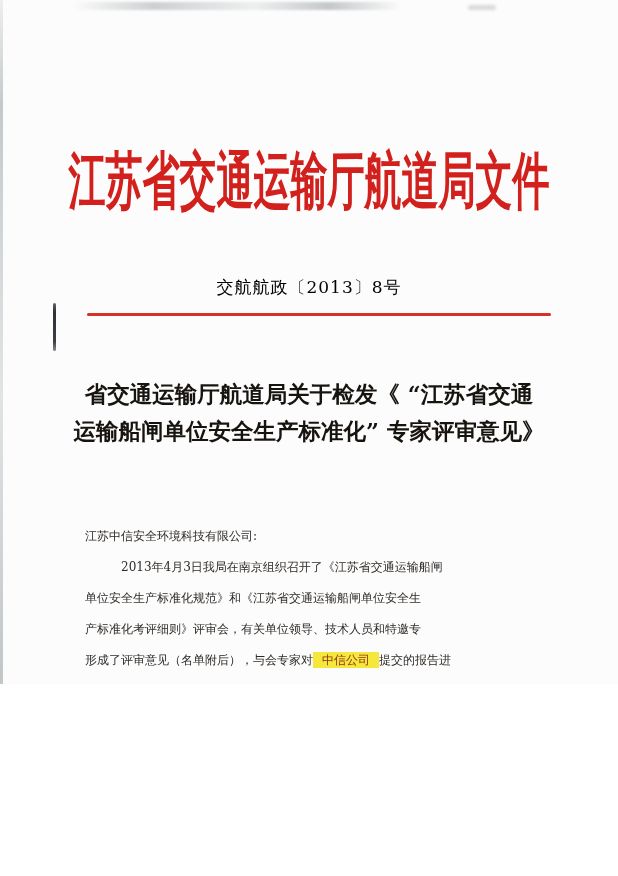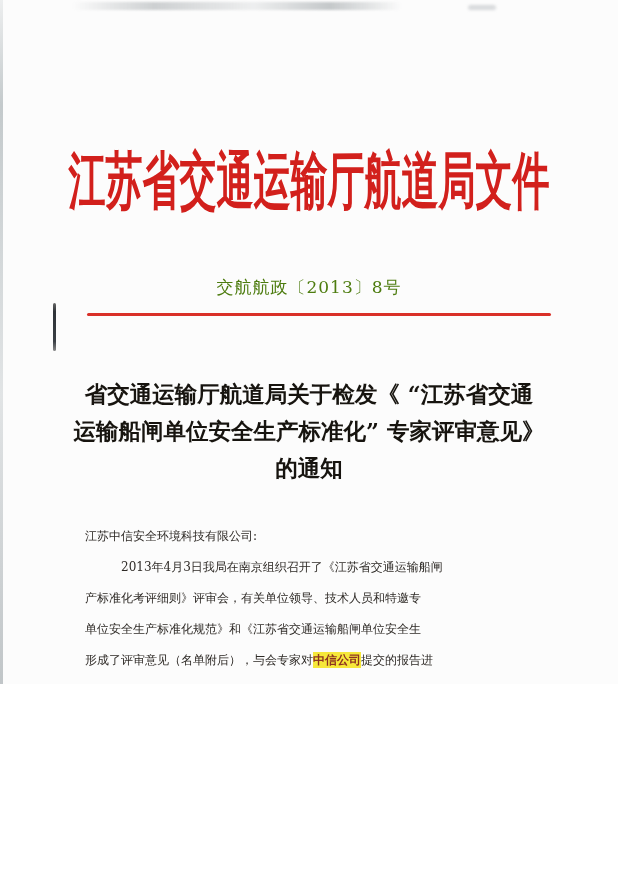--- a/index.html
+++ b/index.html
@@ -45,38 +45,38 @@
   
   .red-header {
     position:absolute; top:150px; left:0; width:618px; text-align:center;
     font-family:"DejaVu Sans","Liberation Sans",sans-serif;
     font-weight:700; font-size:37px; line-height:37px; white-space:nowrap;
     color:var(--red);
     transform:scaleY(1.68); transform-origin:center top;
   }
   .doc-number {
     position:absolute; top:276px; left:0; width:618px; text-align:center;
-    font-size:17px; letter-spacing:1px; color:#4d7c0f;
+    font-size:17px; letter-spacing:1px; color:#000000;
   }
   .red-line {
     position:absolute; left:87px; top:313px; width:464px; height:3px;
     background:var(--rule); border-radius:2px;
   }
   .title {
     position:absolute; top:376px; left:0; width:618px; text-align:center;
     font-size:22.5px; font-weight:700; line-height:37px; color:#17140f;
   }
   .body-block {
     position:absolute; left:85px; top:521px; width:470px;
     font-size:12px; line-height:31px; color:#2e2a26;
   }
   .body-line { height:31px; white-space:nowrap; }
   .body-line.indent { text-indent:36px; }
   .highlight {
-    background:var(--hl); color:var(--hltext); padding:1px 0; font-weight:700;
+    background:var(--hl); color:var(--hltext); padding:1px 9px; font-weight:400;
   }
   .page-number {
     position:absolute; left:476px; top:778px;
     font-size:14.5px; letter-spacing:2.5px; color:#3c3c3c; white-space:nowrap;
   }
 </style>
 </head>
 <body>
 
 <div class="page">
@@ -90,29 +90,28 @@
 
   <div class="red-header">江苏省交通运输厅航道局文件</div>
 
   <div class="doc-number">交航航政〔2013〕8号</div>
 
   <div class="red-line"></div>
 
   <div class="title">
     <div>省交通运输厅航道局关于检发《 “江苏省交通</div>
     <div>运输船闸单位安全生产标准化” 专家评审意见》</div>
-    <div>的通知</div>
   </div>
 
   <div class="body-block">
     <div class="body-line">江苏中信安全环境科技有限公司:</div>
     <div id="body-paragraph">
         <div class="body-line indent"><span>2013年4月3日我局在南京组织召开了《江苏省交通运输船闸</span></div>
+        <div class="body-line"><span>单位安全生产标准化规范》和《江苏省交通运输船闸单位安全生</span></div>
         <div class="body-line"><span>产标准化考评细则》评审会，有关单位领导、技术人员和特邀专</span></div>
-        <div class="body-line"><span>单位安全生产标准化规范》和《江苏省交通运输船闸单位安全生</span></div>
         <div class="body-line"><span>形成了评审意见（名单附后），与会专家对</span><span class="highlight">中信公司</span><span>提交的报告进</span></div>
         <div class="body-line"><span>交航航政。</span></div>
       </div>
   </div>
 
   <div class="page-number">- 1 -</div>
 
 </div>
 
 </body></html>

